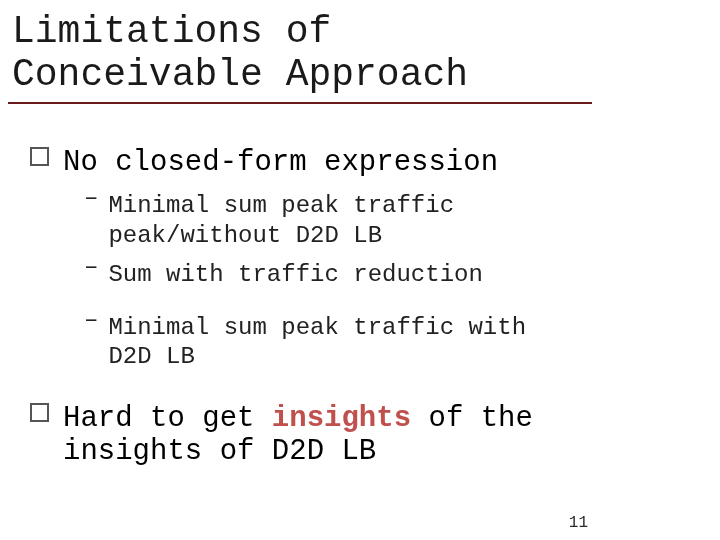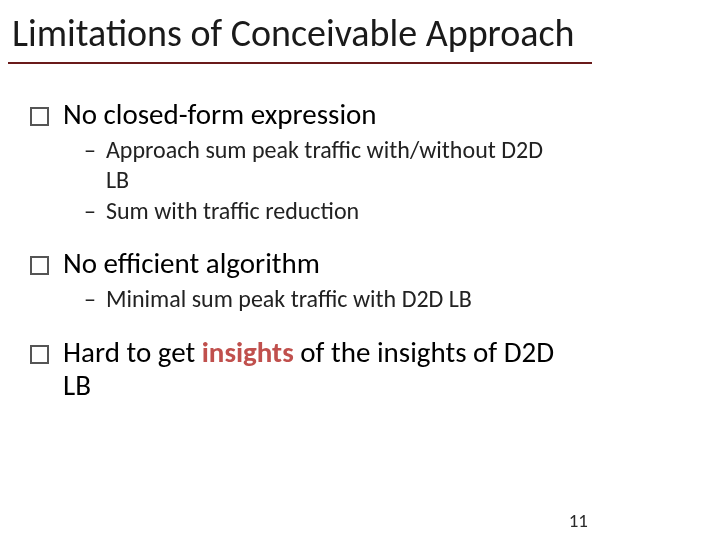--- a/index.html
+++ b/index.html
@@ -11,20 +11,21 @@
     font-family: Calibri, "Segoe UI", Arial, sans-serif;
     color: #000000;
     overflow: hidden;
     position: relative;
   }
   .slide {
     width: 600px;
     height: 540px;
     position: relative;
     box-sizing: border-box;
+    font-family: Liberation Mono, monospace;
   }
   .title {
     font-size: 38px;
     font-weight: 400;
     padding: 10px 12px 4px 12px;
     letter-spacing: 0px;
     color: #1a1a1a;
   }
   .title-rule {
     border: none;
@@ -59,63 +60,60 @@
     margin-top: 2px;
     line-height: 1.22;
     color: #222;
   }
   .lvl2 .dash {
     margin-right: 10px;
     flex: 0 0 auto;
   }
   .lvl1 .text, .lvl2 .text {
     flex: 1 1 auto;
+    margin-top: 8px;
   }
   .accent {
     color: #c0504d;
     font-weight: 700;
   }
   .pagenum {
     position: absolute;
     right: 12px;
     bottom: 8px;
-    font-size: 19px;
+    font-size: 16px;
     color: #2a2a2a;
   }
   .gap-md { height: 14px; }
 </style>
 </head>
 <body>
 
 <div class="slide">
 
   <div class="title">Limitations of  Conceivable Approach</div>
   <hr class="title-rule">
 
   <div class="content">
 
     <div class="lvl1">
       <span class="box"></span>
       <span class="text">No closed-form expression</span>
     </div>
     <div class="lvl2">
       <span class="dash">–</span>
-      <span class="text">Approach sum peak traffic with/without D2D LB</span>
+      <span class="text">Minimal sum peak traffic peak/without D2D LB</span>
     </div>
     <div class="lvl2">
       <span class="dash">–</span>
       <span class="text">Sum with traffic reduction</span>
     </div>
 
     <div class="gap-md"></div>
 
-    <div class="lvl1">
-      <span class="box"></span>
-      <span class="text">No efficient algorithm</span>
-    </div>
     <div class="lvl2">
       <span class="dash">–</span>
       <span class="text">Minimal sum peak traffic with D2D LB</span>
     </div>
 
     <div class="gap-md"></div>
 
     <div class="lvl1">
       <span class="box"></span>
       <span class="text">

